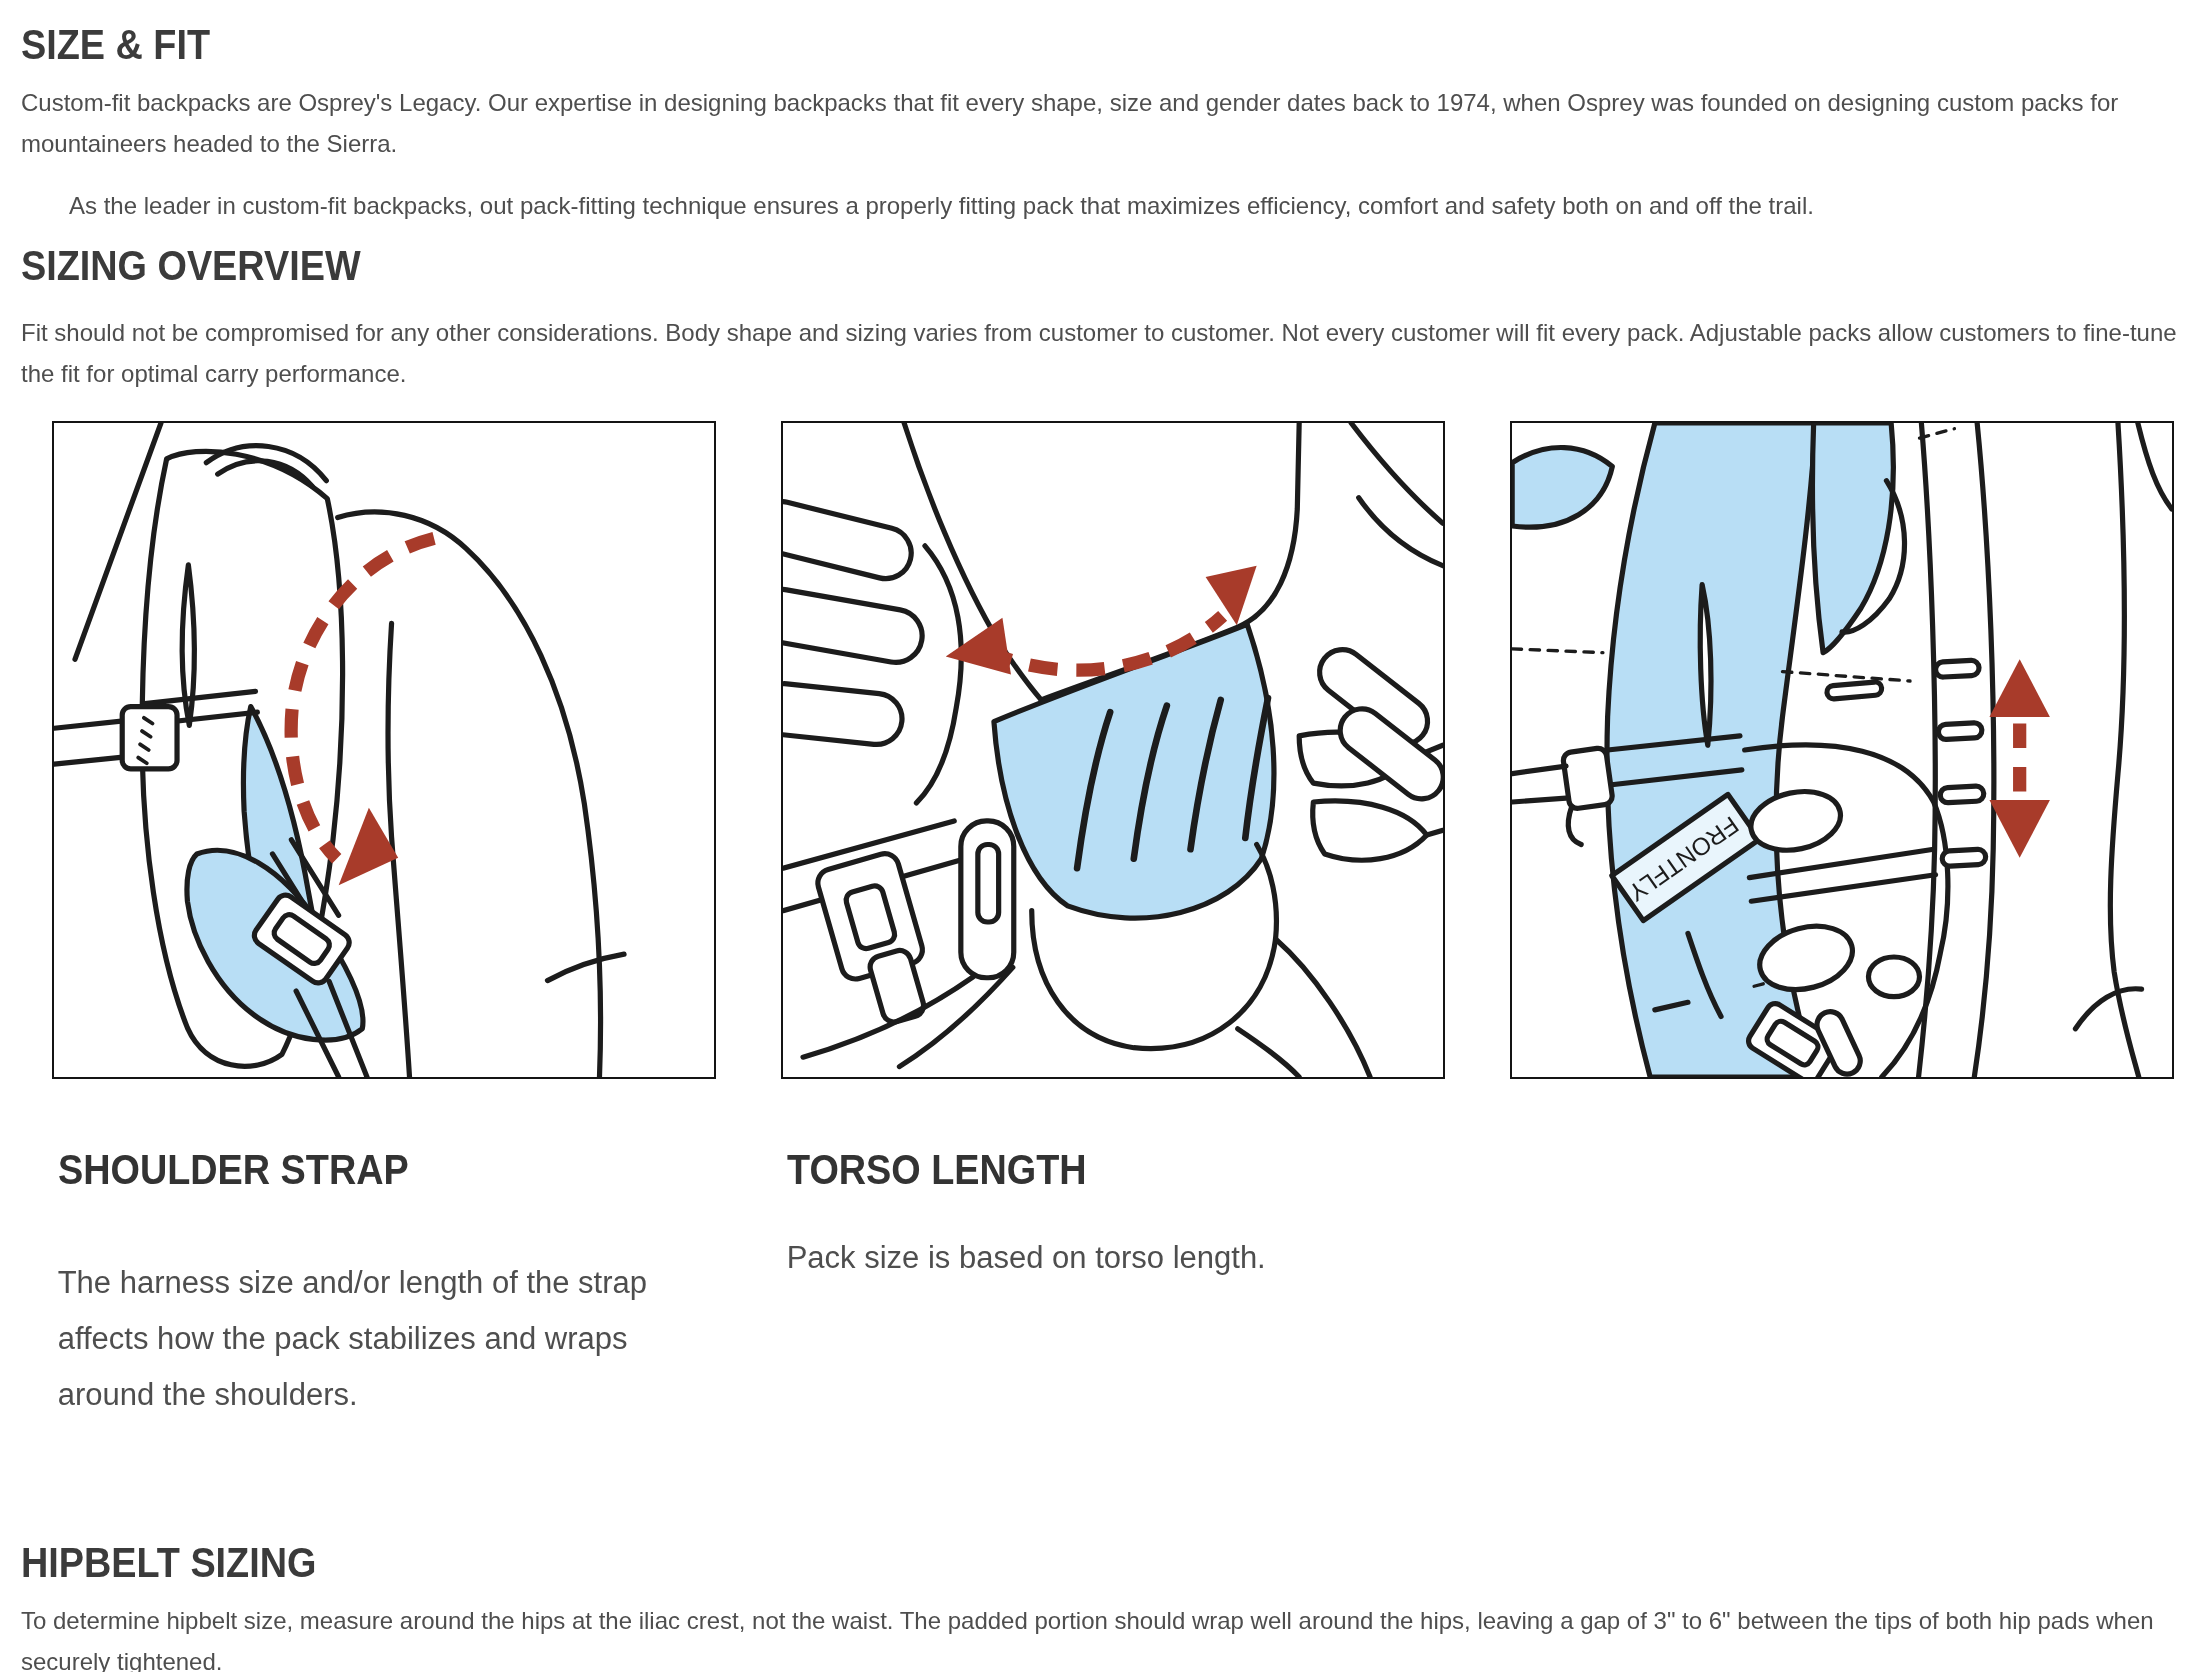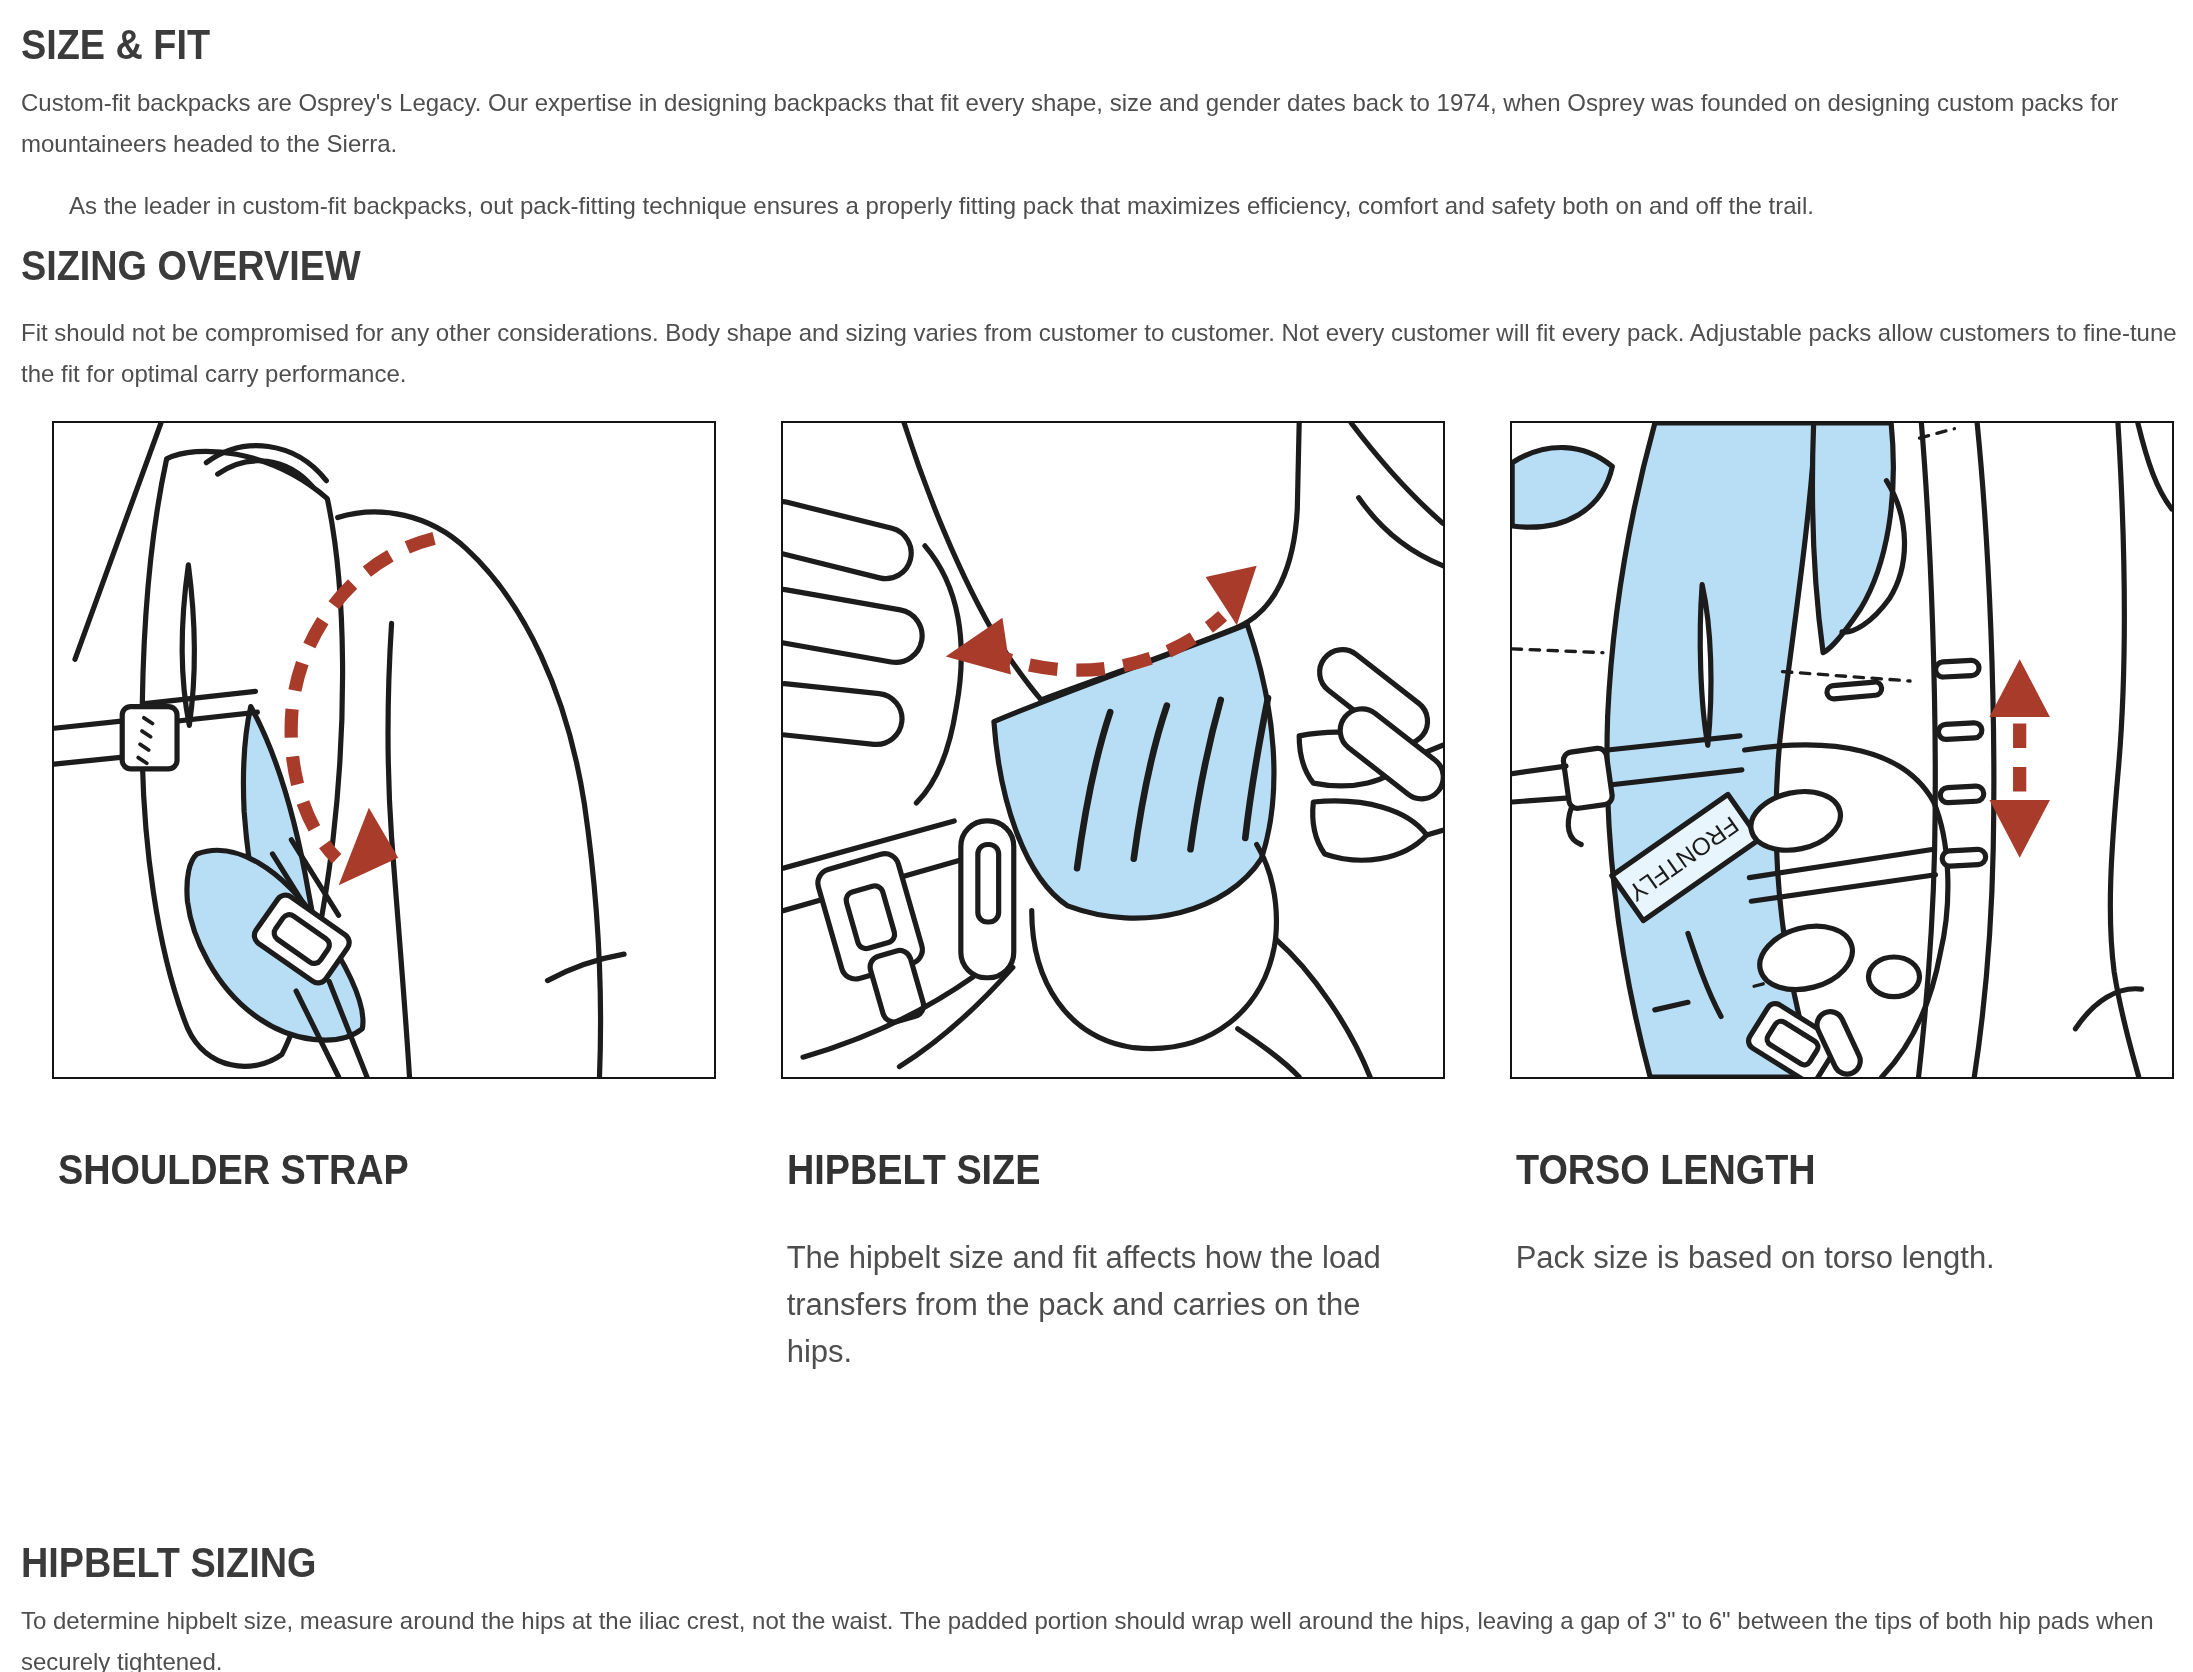--- a/index.html
+++ b/index.html
@@ -211,24 +211,21 @@
           <polygon points="537,460 505,399 569,399" fill="#a83b2a" stroke="none"></polygon>
         </g>
       </g>
     </svg>
   </div>
 </div>
 
 <div class="abs features-row" style="top:1072px;left:52px;">
   <div class="feature-col">
     <h3 class="feature-title">SHOULDER STRAP</h3>
-  </div>
-  <div class="feature-col">
-    <h3 class="feature-title">HIPBELT SIZE</h3>
-    <p class="feature-desc">The hipbelt size and fit affects how the load transfers from the pack and carries on the hips.</p>
+    <p class="feature-desc tall">The harness size and/or length of the strap affects how the pack stabilizes and wraps around the shoulders.</p>
   </div>
   <div class="feature-col">
     <h3 class="feature-title">TORSO LENGTH</h3>
     <p class="feature-desc">Pack size is based on torso length.</p>
   </div>
 </div>
 
 <h2 class="abs h-section" style="top:1539px;left:21px;">HIPBELT SIZING</h2>
 
 <p class="abs body-text" style="top:1600px;left:21px;width:2157px;">To determine hipbelt size, measure around the hips at the iliac crest, not the waist. The padded portion should wrap well around the hips, leaving a gap of 3" to 6" between the tips of both hip pads when securely tightened.</p>

